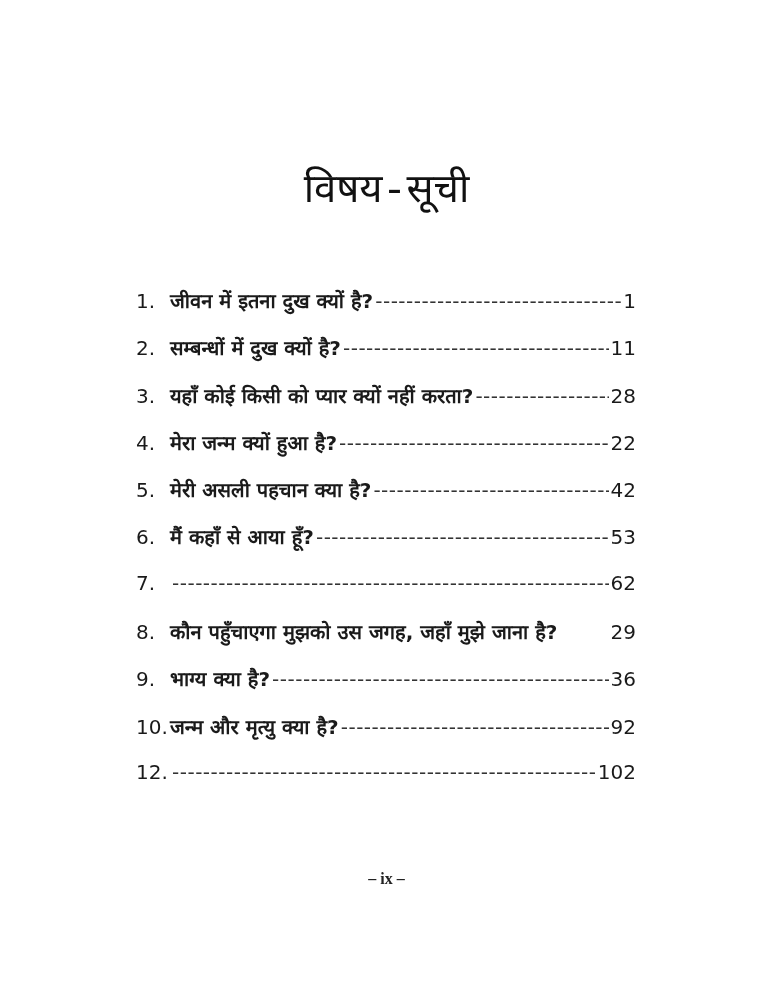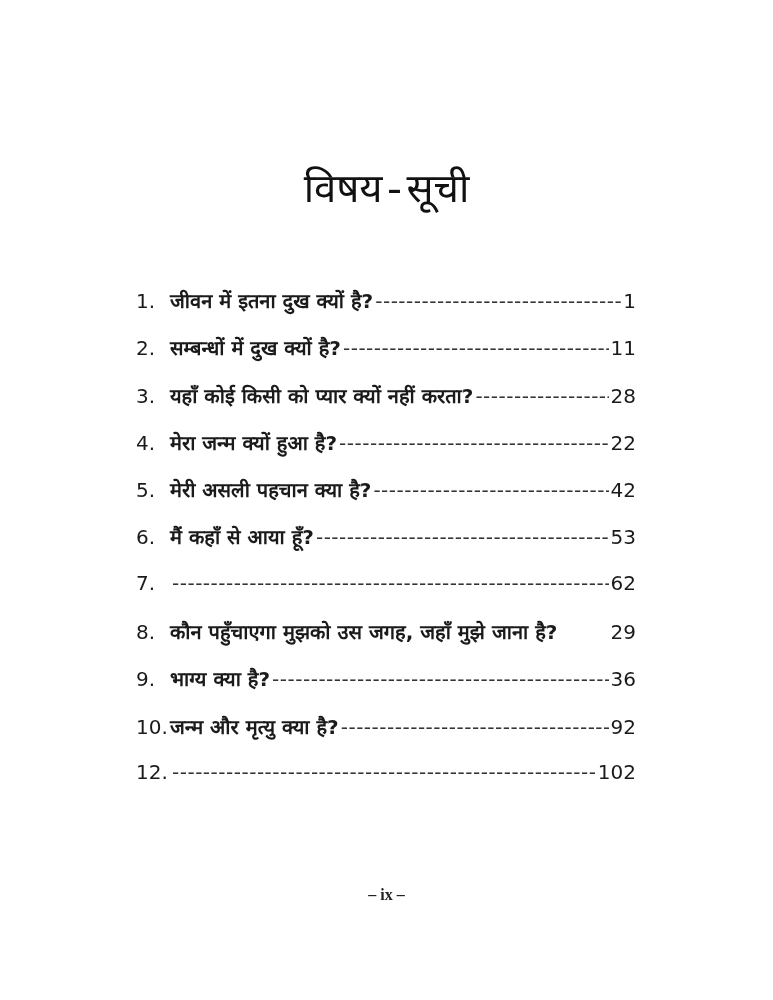--- a/index.html
+++ b/index.html
@@ -21,21 +21,21 @@
   .txt { flex: none; white-space: nowrap; font-weight: bold; }
   .dots {
     flex: 1 1 auto; overflow: hidden; white-space: nowrap;
     margin: 0 2px; color: #333; letter-spacing: 0.5px;
   }
   .pg { flex: none; text-align: right; }
   .folio {
     position: absolute; left: 0; right: 0; top: 870px;
     text-align: center;
     font-family: "Liberation Serif", serif;
-    font-weight: bold; font-size: 16px; color: #222; margin-top: 16px;
+    font-weight: bold; font-size: 16px; color: #222;
   }
 </style>
 </head>
 <body>
 
 <div class="title">विषय-सूची</div>
 
 <div class="toc">
   <div class="row">
     <span class="num">1.</span>

